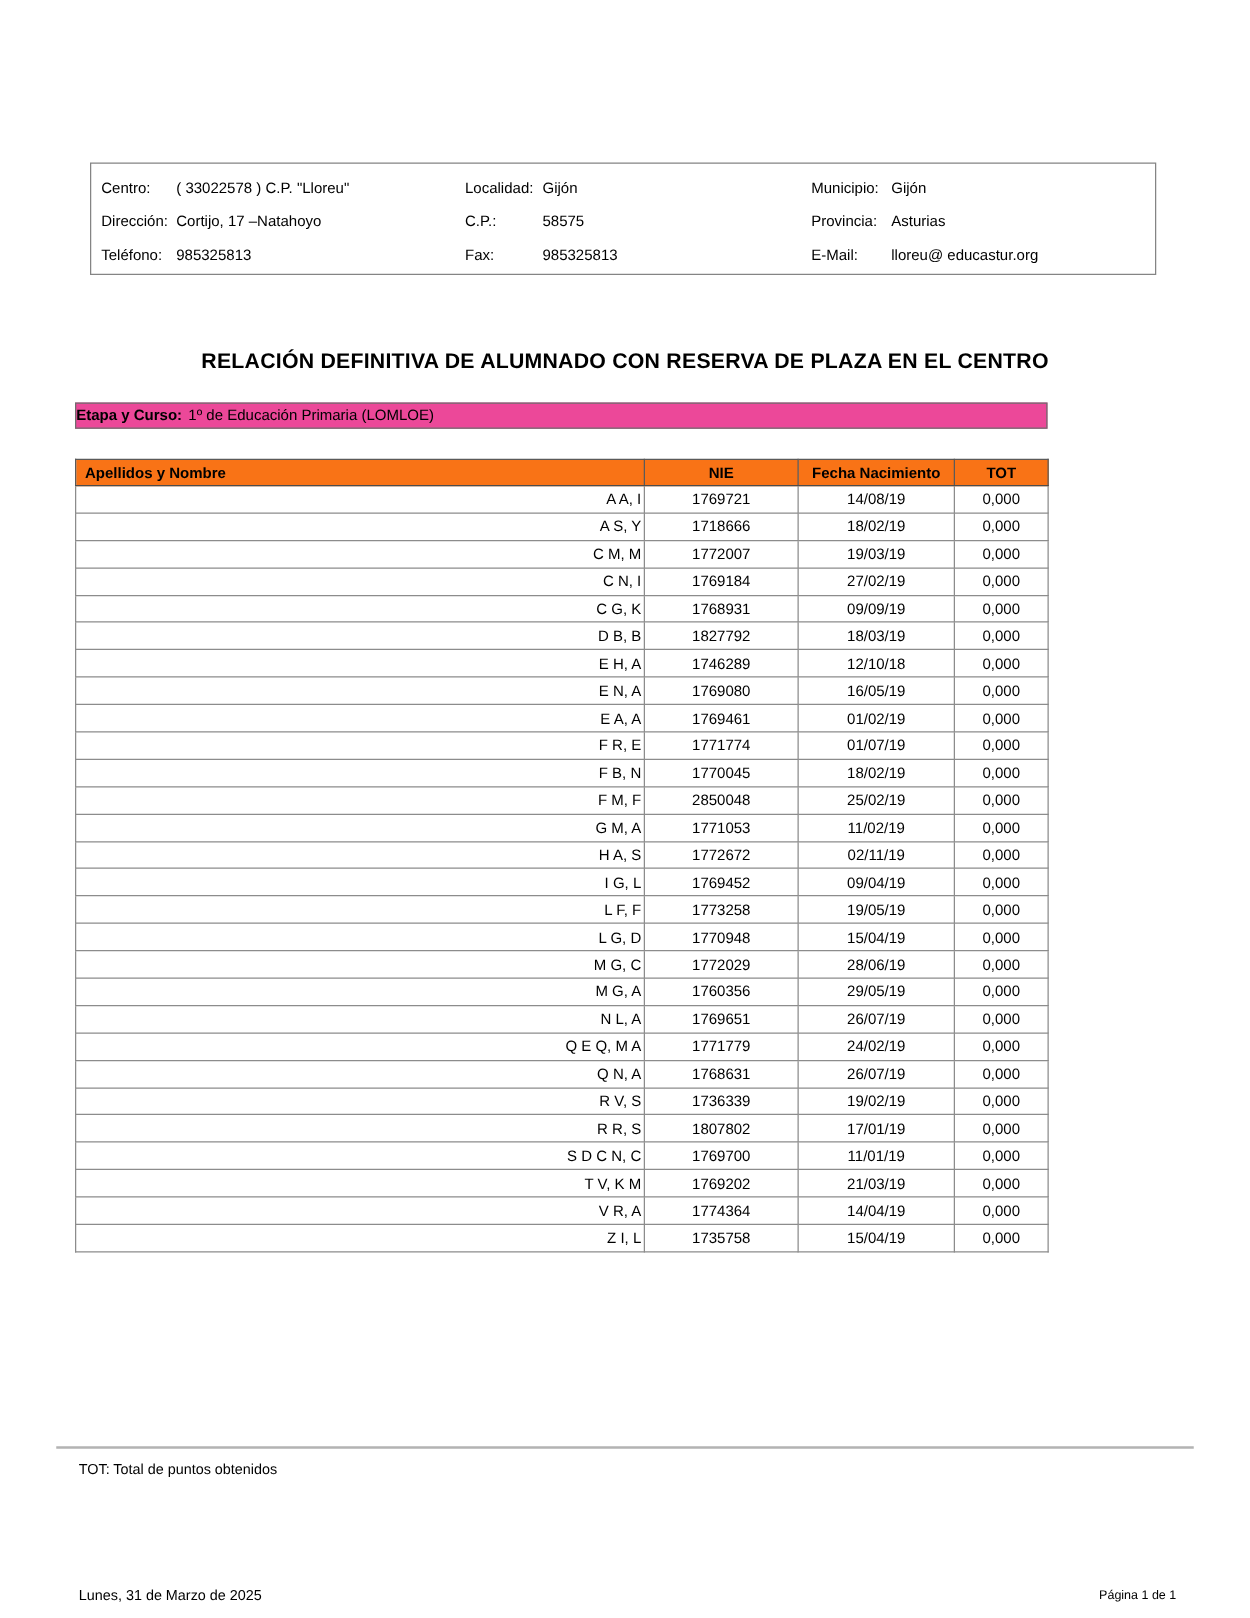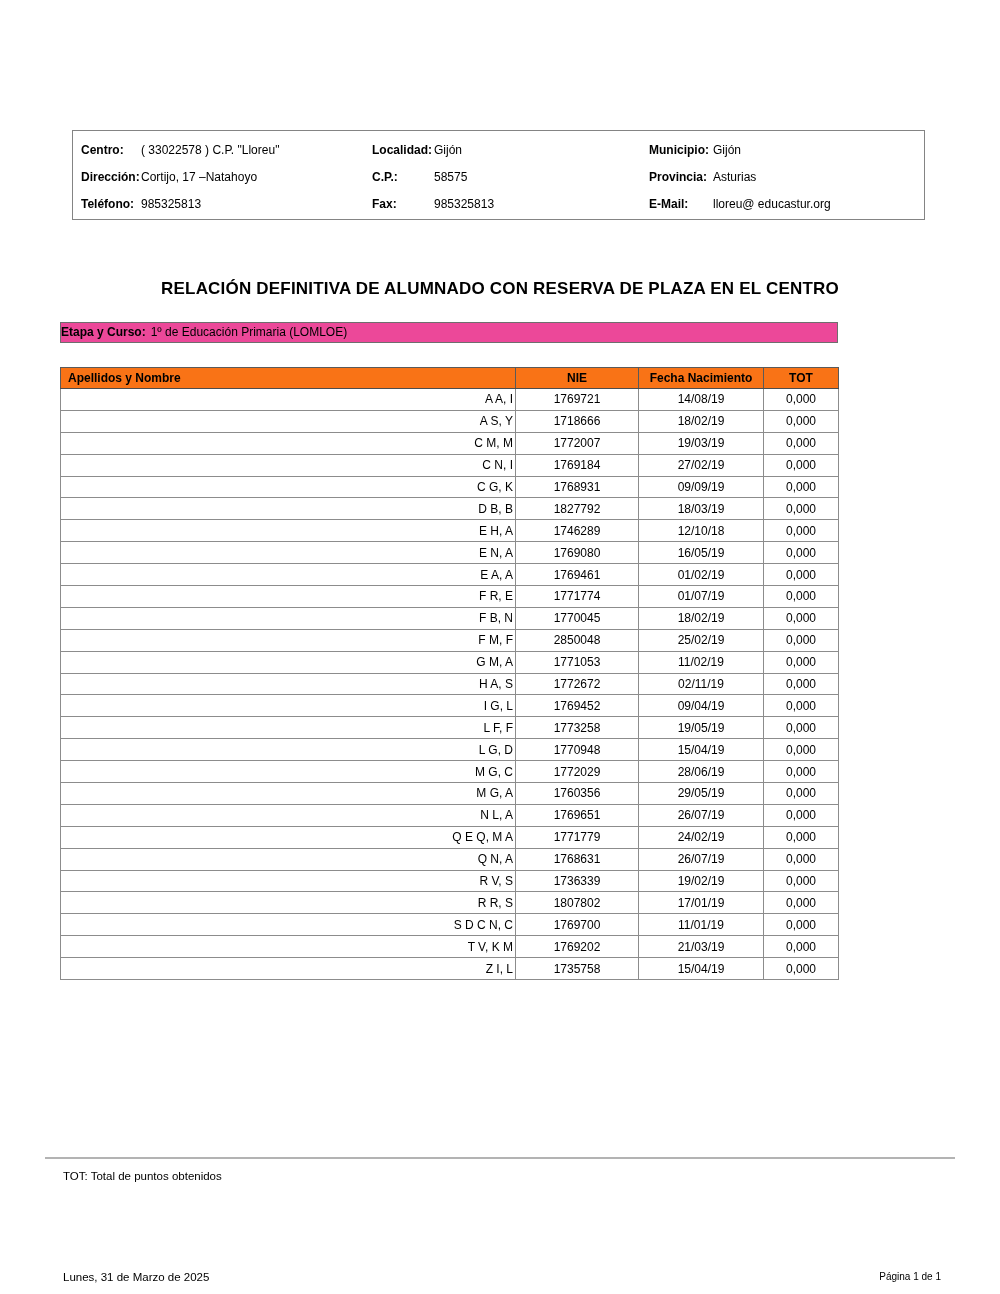--- a/index.html
+++ b/index.html
@@ -15,21 +15,21 @@
   .info-box {
     position: absolute; left: 72px; top: 130px; width: 853px; height: 90px;
     border: 1.5px solid #848484; background: #ffffff;
     display: grid;
     grid-template-columns: 299px 277px 277px;
     grid-auto-rows: 27px;
     align-items: center;
     padding-top: 5px;
   }
   .info-cell { font-size: 12px; white-space: nowrap; overflow: hidden; }
-  .info-cell .lbl { font-weight: bold; display: inline-block; }
+  .info-cell .lbl { font-weight: normal; display: inline-block; }
   .info-cell.c0 { padding-left: 8px; }
   .info-cell.c0 .lbl { width: 60px; }
   .info-cell.c1 .lbl { width: 62px; }
   .info-cell.c2 .lbl { width: 64px; }
 
   
   .doc-title {
     position: absolute; left: 0; top: 279px; width: 1000px;
     text-align: center; font-size: 17px; font-weight: bold; letter-spacing: 0.2px;
   }
@@ -270,20 +270,26 @@
             <td class="t-fecha">11/01/19</td>
             <td class="t-tot">0,000</td>
           </tr>
           <tr>
             <td class="t-name">T V, K M</td>
             <td class="t-nie">1769202</td>
             <td class="t-fecha">21/03/19</td>
             <td class="t-tot">0,000</td>
           </tr>
           <tr>
+            <td class="t-name">V R, A</td>
+            <td class="t-nie">1774364</td>
+            <td class="t-fecha">14/04/19</td>
+            <td class="t-tot">0,000</td>
+          </tr>
+          <tr>
             <td class="t-name">Z I, L</td>
             <td class="t-nie">1735758</td>
             <td class="t-fecha">15/04/19</td>
             <td class="t-tot">0,000</td>
           </tr>
         </tbody>
     </table>
   </div>
 
   <div class="foot-rule"></div>

